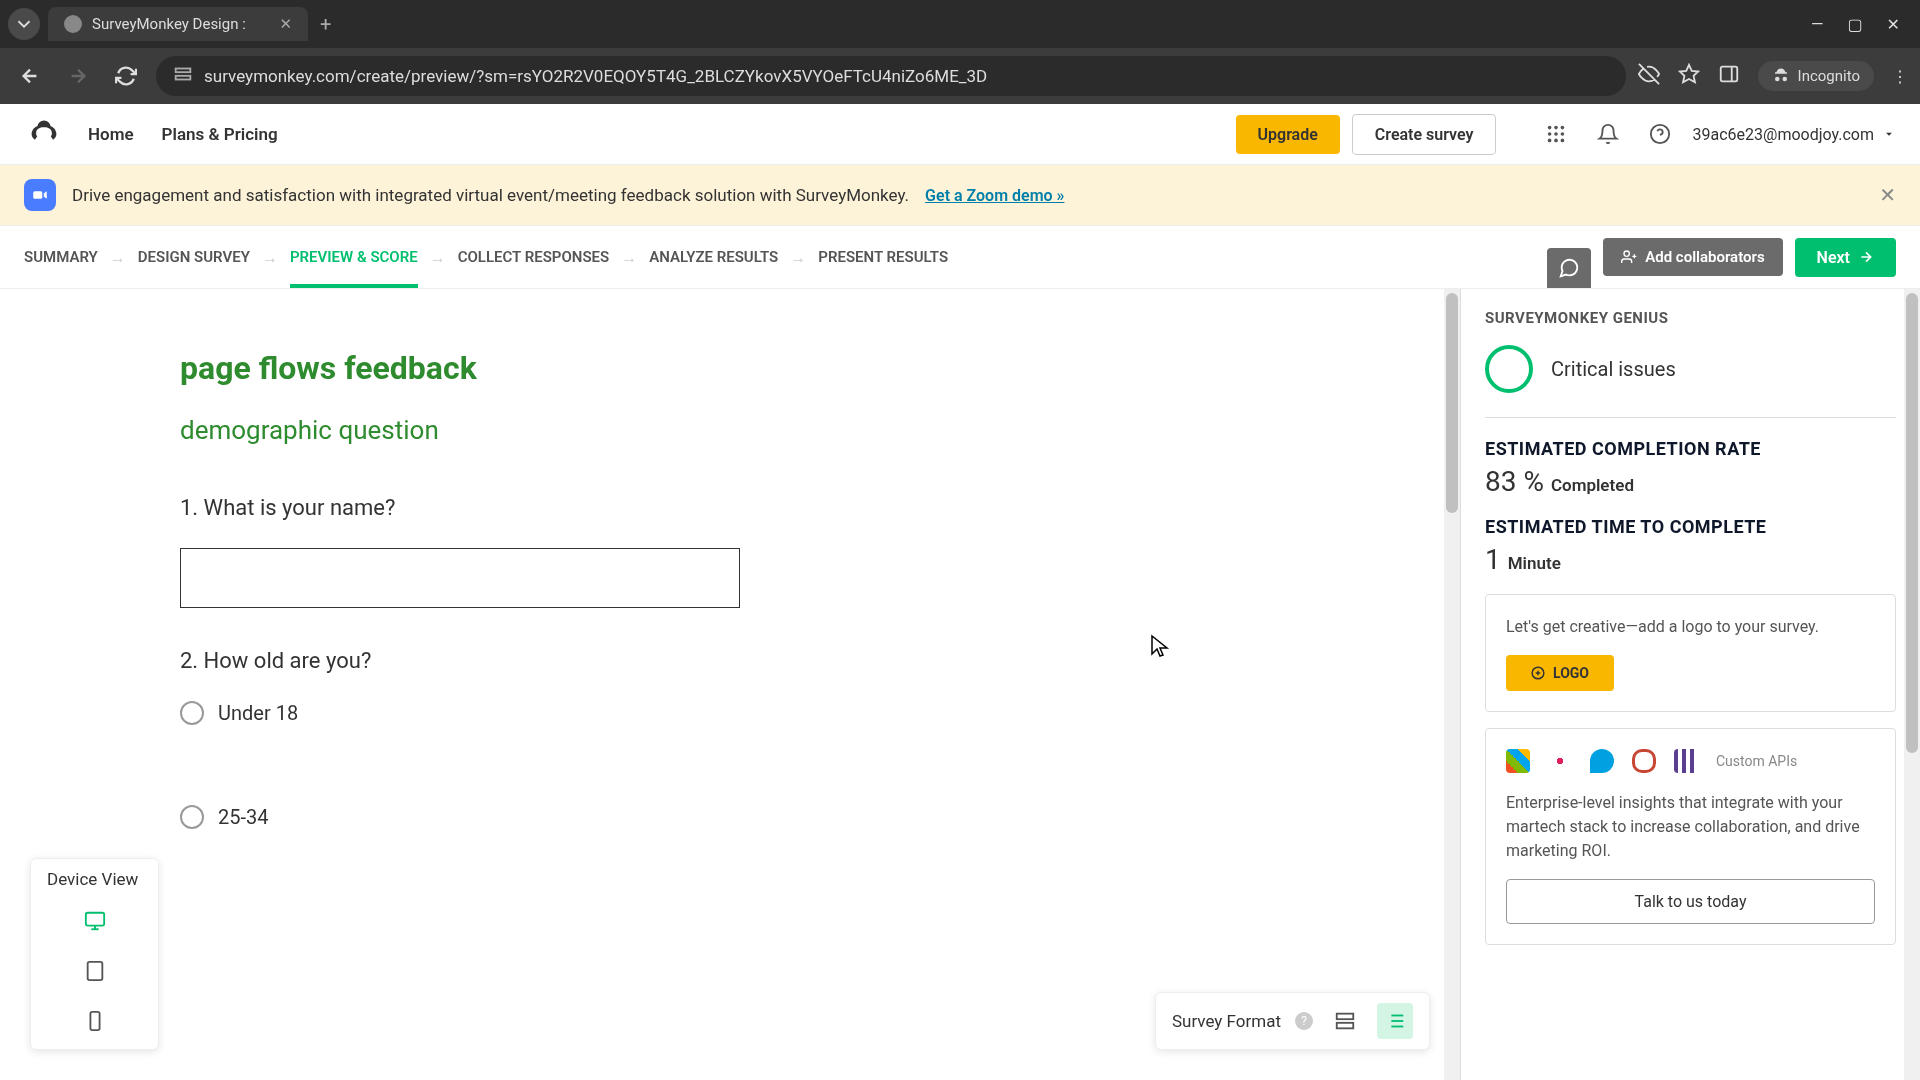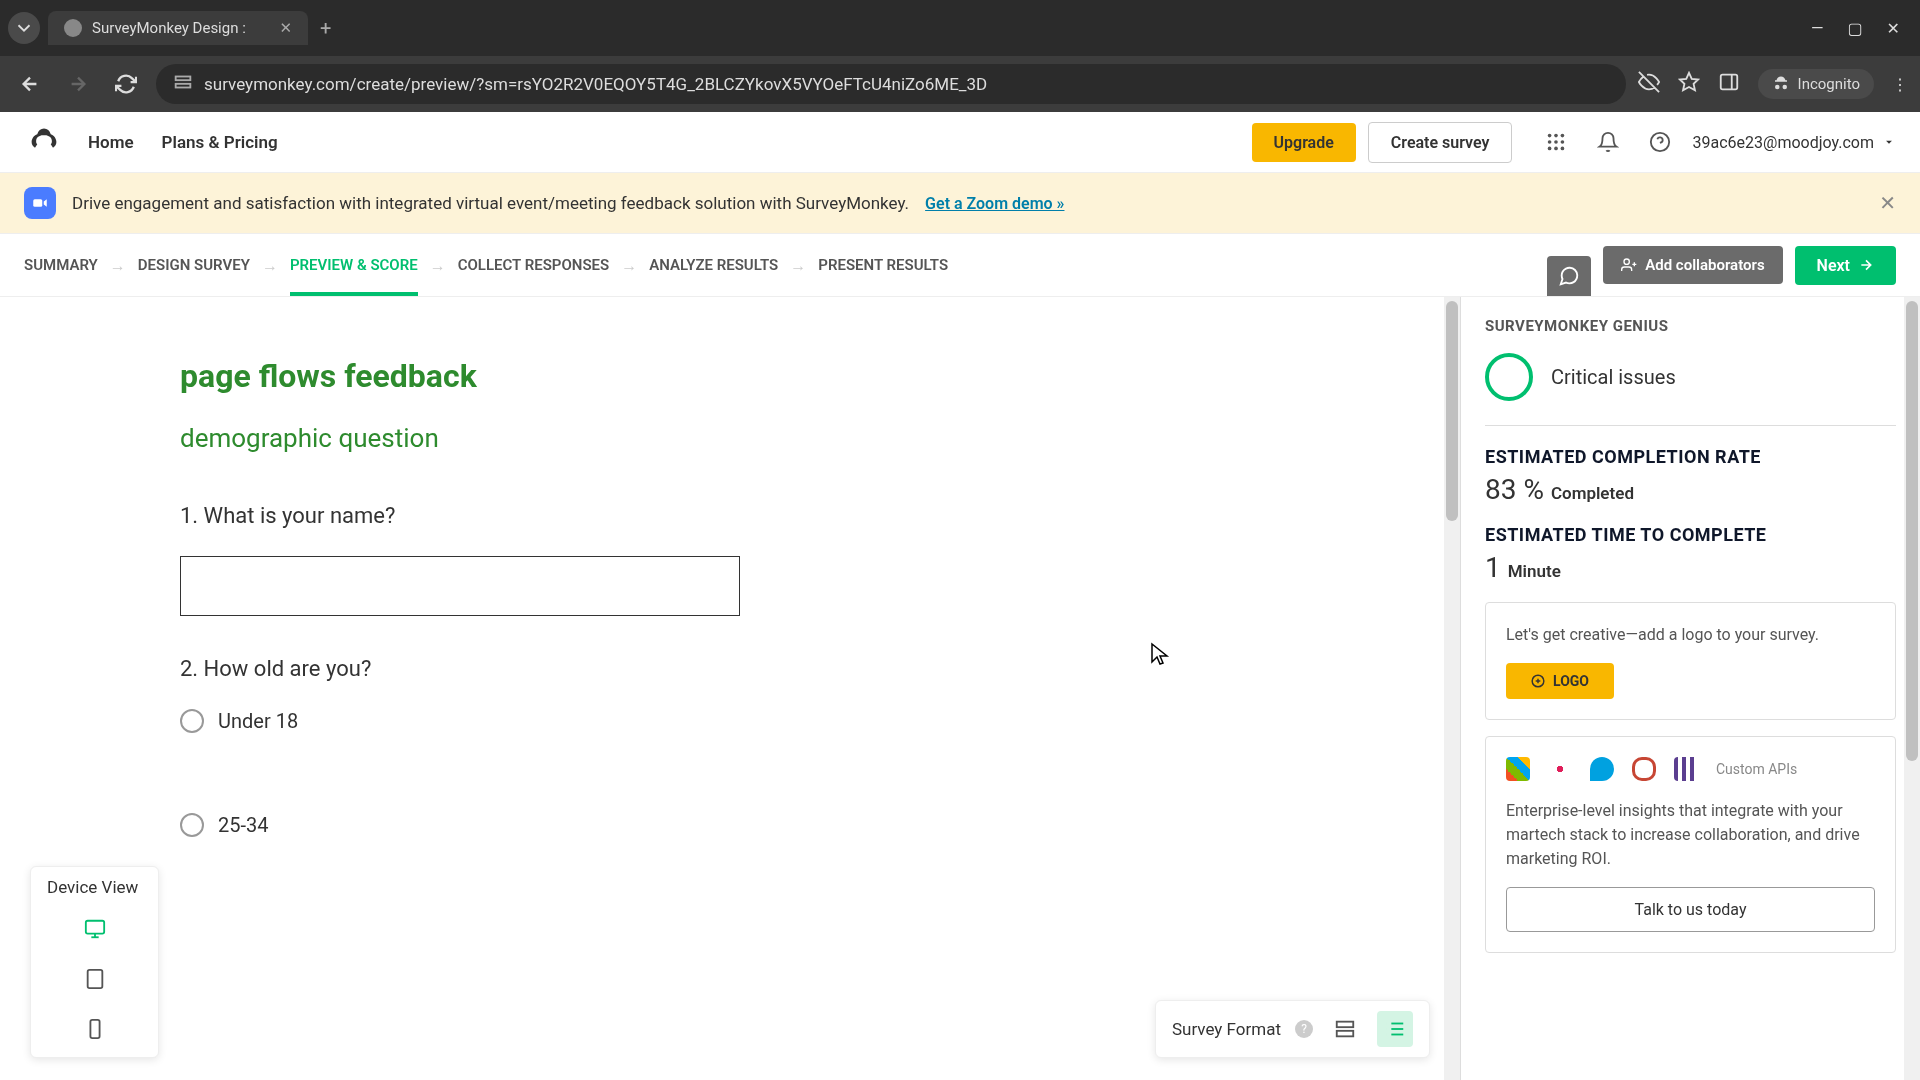--- a/index.html
+++ b/index.html
@@ -1,20 +1,20 @@
 <!DOCTYPE html>
 <html><head>
 <meta charset="utf-8">
 <style>
 * { margin: 0; padding: 0; box-sizing: border-box; font-family: -apple-system, BlinkMacSystemFont, "Segoe UI", Roboto, sans-serif; }
 body { background: #2b2b2b; width: 1920px; height: 1080px; overflow: hidden; }
 
 
 .browser-chrome { background: #2b2b2b; }
-.tab-bar { display: flex; align-items: center; height: 56px; padding: 0 8px; }
+.tab-bar { display: flex; align-items: center; height: 48px; padding: 0 8px; }
 .tab-dropdown { width: 32px; height: 32px; border-radius: 50%; background: #4a4a4a; display: flex; align-items: center; justify-content: center; color: #ddd; margin-right: 8px; }
 .tab { background: #3c3c3c; border-radius: 8px 8px 0 0; padding: 8px 16px; display: flex; align-items: center; gap: 10px; color: #ddd; font-size: 15px; min-width: 260px; }
 .tab-favicon { width: 18px; height: 18px; border-radius: 50%; background: #888; }
 .tab-close { color: #aaa; cursor: pointer; }
 .new-tab { color: #aaa; font-size: 20px; margin-left: 12px; cursor: pointer; }
 .window-controls { margin-left: auto; display: flex; gap: 24px; color: #ddd; font-size: 16px; padding-right: 12px; }
 .window-controls span { cursor: pointer; }
 
 .url-bar-row { display: flex; align-items: center; height: 56px; padding: 0 12px; gap: 12px; background: #3c3c3c; }
 .nav-btn { width: 36px; height: 36px; display: flex; align-items: center; justify-content: center; color: #ddd; cursor: pointer; border-radius: 50%; }
@@ -26,21 +26,21 @@
 
 
 .app { background: #fff; height: calc(1080px - 104px); display: flex; flex-direction: column; }
 
 .top-nav { background: #fff; height: 61px; display: flex; align-items: center; padding: 0 24px; border-bottom: 1px solid #eee; }
 .logo { width: 40px; height: 40px; display: flex; align-items: center; justify-content: center; margin-right: 24px; }
 .logo svg { fill: #333; }
 .nav-link { font-weight: 600; color: #333; margin-right: 28px; font-size: 17px; cursor: pointer; }
 .nav-spacer { flex: 1; }
 .upgrade-btn { background: #f9b700; color: #333; font-weight: 600; padding: 10px 22px; border-radius: 4px; border: none; cursor: pointer; font-size: 16px; margin-right: 12px; }
-.create-btn { background: #fff; color: #333; font-weight: 600; padding: 10px 22px; border-radius: 4px; border: 1px solid #ccc; cursor: pointer; font-size: 16px; margin-right: 24px; }
+.create-btn { background: #fff; color: #333; font-weight: 600; padding: 10px 22px; border-radius: 4px; border: 1px solid #ccc; cursor: pointer; font-size: 16px; margin-right: 40px; }
 .icon-btn { width: 40px; height: 40px; display: flex; align-items: center; justify-content: center; color: #555; cursor: pointer; margin-right: 12px; }
 .user-menu { display: flex; align-items: center; gap: 8px; color: #333; font-size: 16px; cursor: pointer; }
 
 .promo-banner { background: #fdf3d8; padding: 14px 24px; display: flex; align-items: center; gap: 16px; border-bottom: 1px solid #eee; }
 .promo-icon { width: 32px; height: 32px; background: #4a7cff; border-radius: 8px; display: flex; align-items: center; justify-content: center; color: #fff; }
 .promo-text { color: #333; font-size: 17px; }
 .promo-link { color: #007faa; font-weight: 600; text-decoration: underline; cursor: pointer; }
 .promo-close { margin-left: auto; color: #888; cursor: pointer; font-size: 20px; }
 
 .step-nav { background: #fff; padding: 10px 24px; display: flex; align-items: center; border-bottom: 1px solid #eee; }

